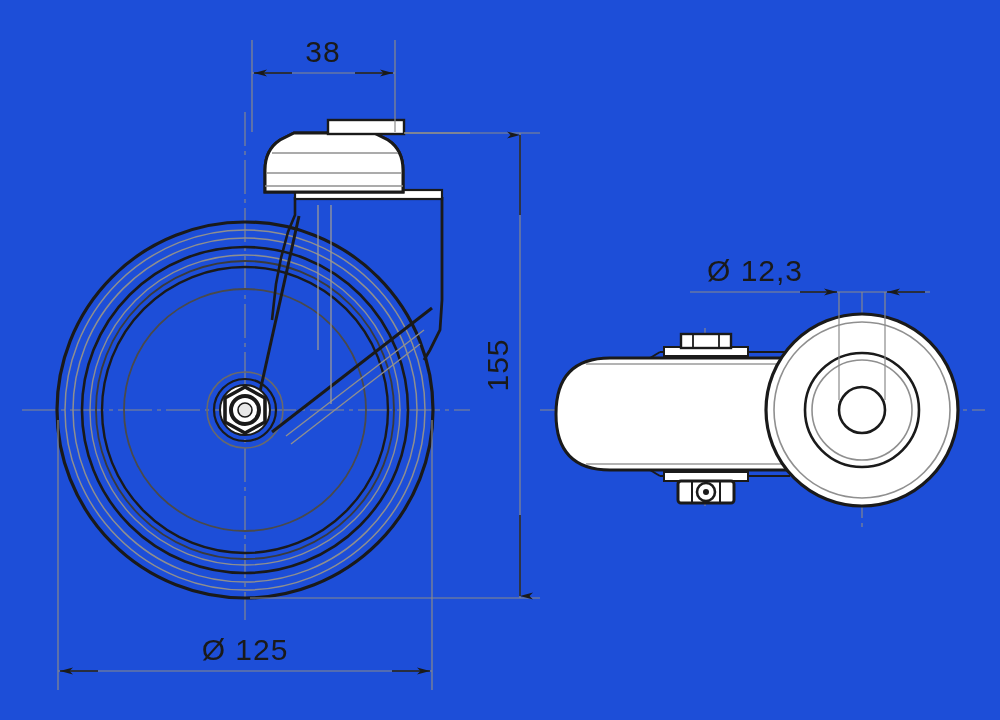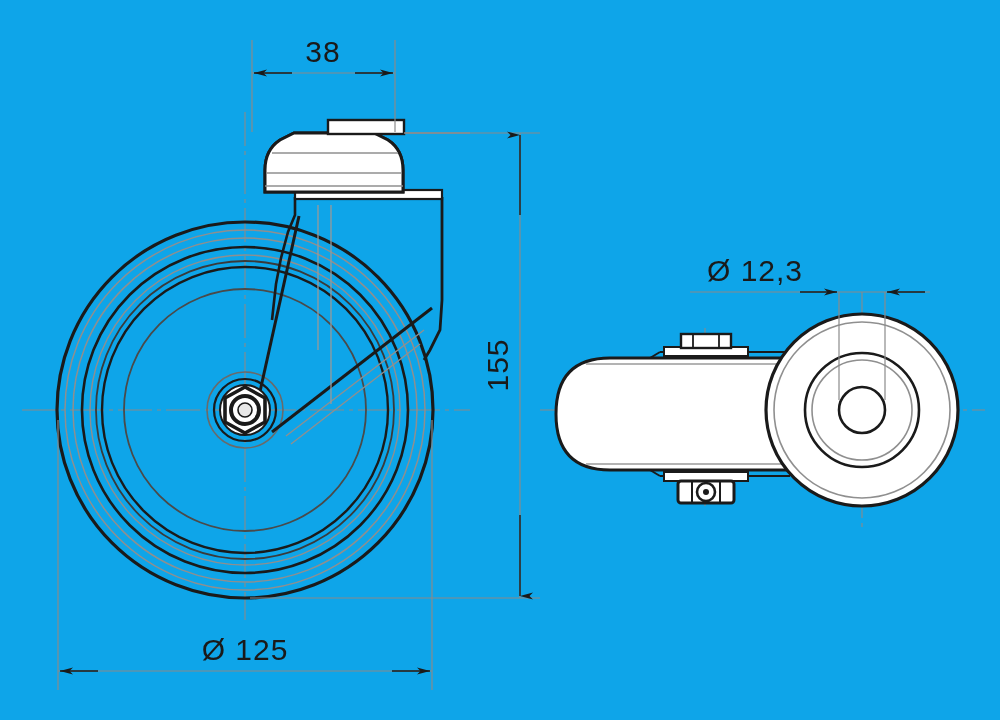--- a/index.html
+++ b/index.html
@@ -1,16 +1,16 @@
 <!DOCTYPE html>
 <html><head>
 <meta charset="utf-8">
 <style>
   html,body{margin:0;padding:0;background:#ffffff;}
-  #page{position:relative;width:1000px;height:720px;background:#0ea5e9;
+  #page{position:relative;width:1000px;height:720px;background:#1d4ed8;
         font-family:"Liberation Sans",sans-serif;overflow:hidden;}
   svg{display:block;}
   .dimtext{font-family:"Liberation Sans",sans-serif;font-size:30px;fill:#1a1a1a;
            letter-spacing:1px;}
 </style>
 </head>
 <body>
 
 <div id="page">
 <svg width="1000" height="720" viewBox="0 0 1000 720">

